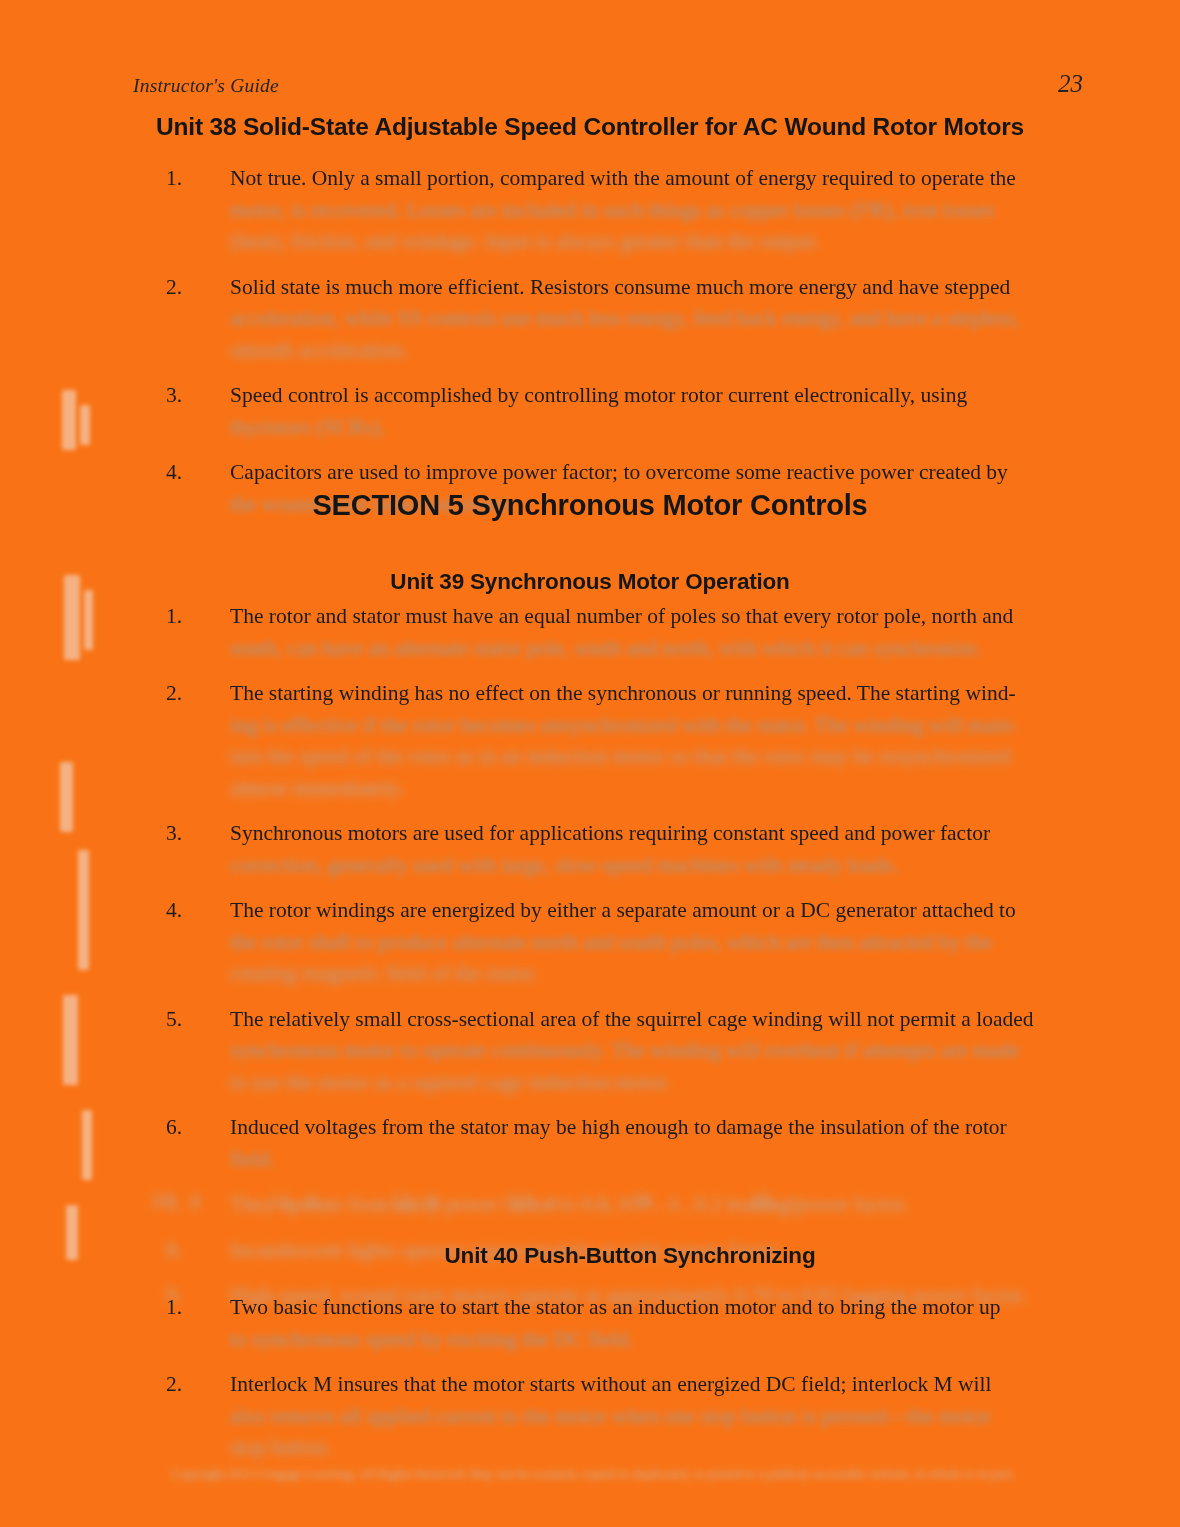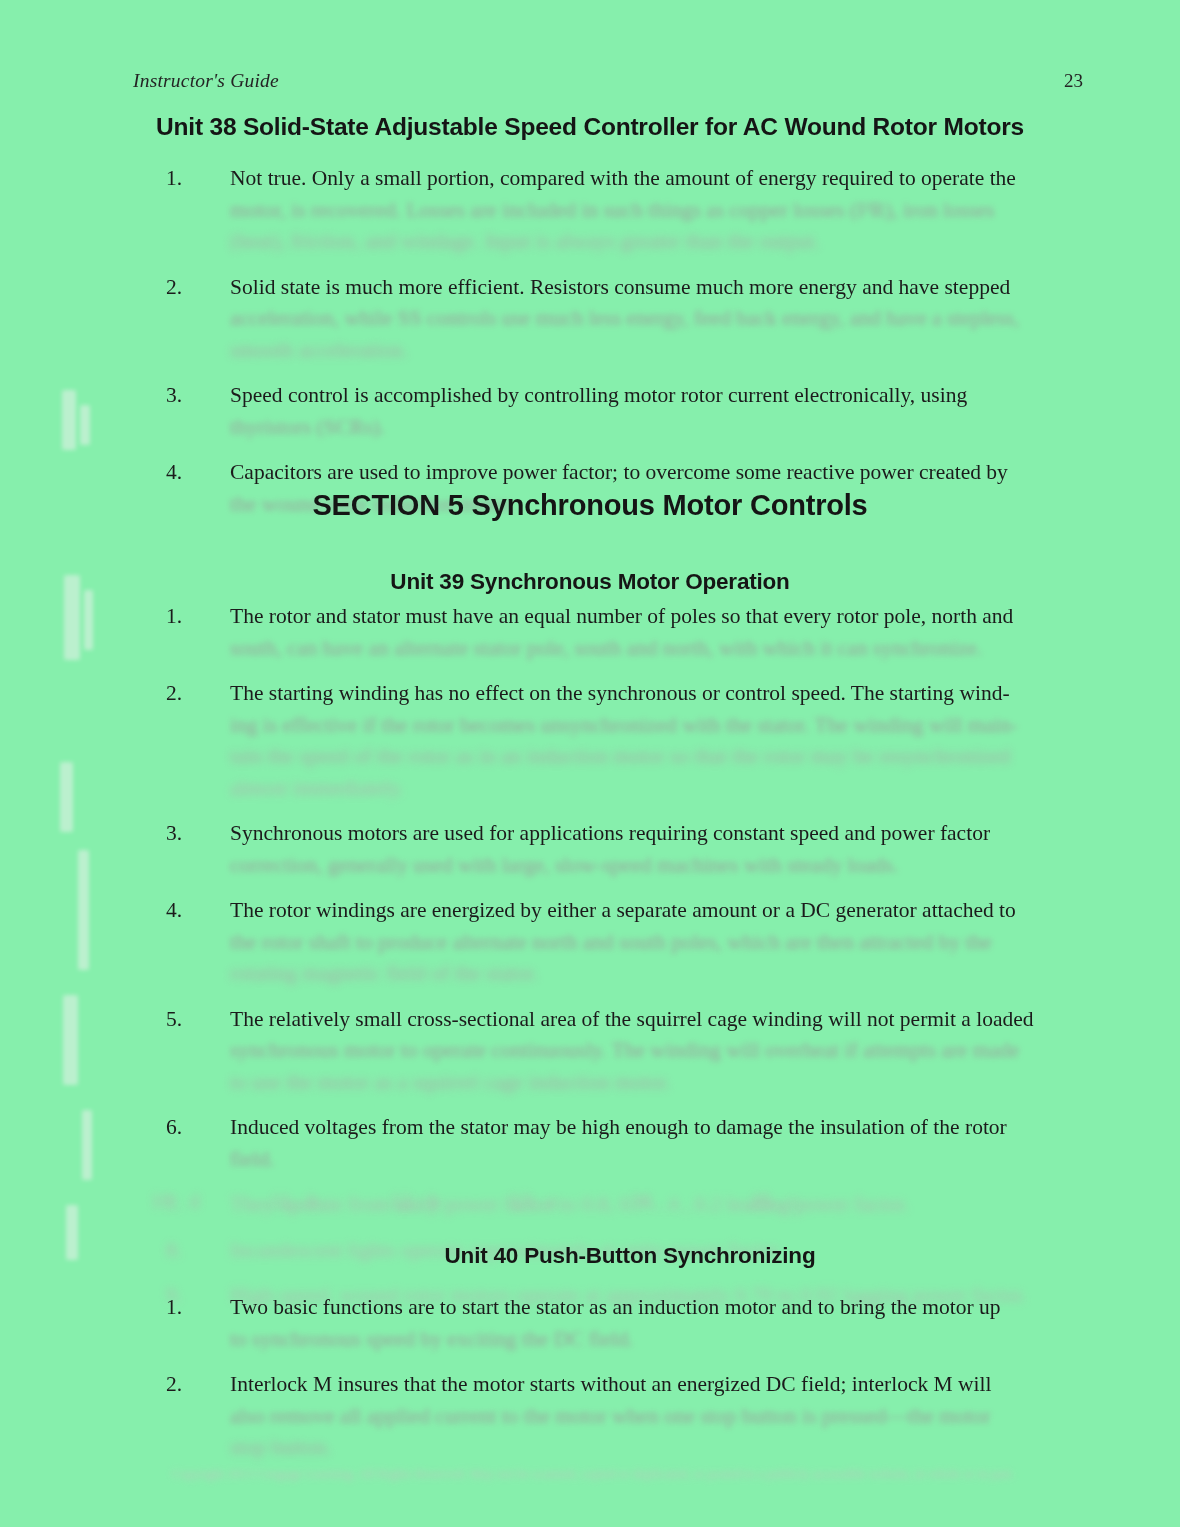--- a/index.html
+++ b/index.html
@@ -4,21 +4,21 @@
 <style>
   html, body {
     margin: 0;
     padding: 0;
     background: #ffffff;
   }
   .page {
     position: relative;
     width: 1180px;
     height: 1527px;
-    background: #86efac;
+    background: #f97316;
     overflow: hidden;
     font-family: "Liberation Serif", "DejaVu Serif", serif;
     color: #1b1b1b;
   }
 
   
   .scan-streaks {
     position: absolute;
     left: 58px;
     top: 150px;
@@ -45,22 +45,23 @@
     align-items: baseline;
   }
   .runhead-title {
     font-style: italic;
     font-size: 19.5px;
     letter-spacing: 0.2px;
     color: #242424;
     font-family: "Liberation Serif", "DejaVu Serif", serif;
   }
   .runhead-page {
-    font-size: 19px;
+    font-size: 25px;
     color: #242424;
+    font-style: italic;
   }
 
   
   .unit-head {
     position: absolute;
     left: 0;
     width: 1180px;
     text-align: center;
     font-family: "Liberation Sans", "DejaVu Sans", sans-serif;
     font-weight: bold;
@@ -211,21 +212,21 @@
       <div class="qitem">
         <div class="qnum">1.</div>
         <div class="qlines">
           <span class="qline s0 softbottom">The rotor and stator must have an equal number of poles so that every rotor pole, north and</span>
           <span class="qline s1">south, can have an alternate stator pole, south and north, with which it can synchronize.</span>
         </div>
       </div>
       <div class="qitem">
         <div class="qnum">2.</div>
         <div class="qlines">
-          <span class="qline s0 softbottom">The starting winding has no effect on the synchronous or control speed. The starting wind-</span>
+          <span class="qline s0 softbottom">The starting winding has no effect on the synchronous or running speed. The starting wind-</span>
           <span class="qline s1">ing is effective if the rotor becomes unsynchronized with the stator. The winding will main-</span>
           <span class="qline s2">tain the speed of the rotor as in an induction motor so that the rotor may be resynchronized</span>
           <span class="qline s3">almost immediately.</span>
         </div>
       </div>
       <div class="qitem">
         <div class="qnum">3.</div>
         <div class="qlines">
           <span class="qline s0 softbottom">Synchronous motors are used for applications requiring constant speed and power factor</span>
           <span class="qline s1">correction, generally used with large, slow-speed machines with steady loads.</span>

